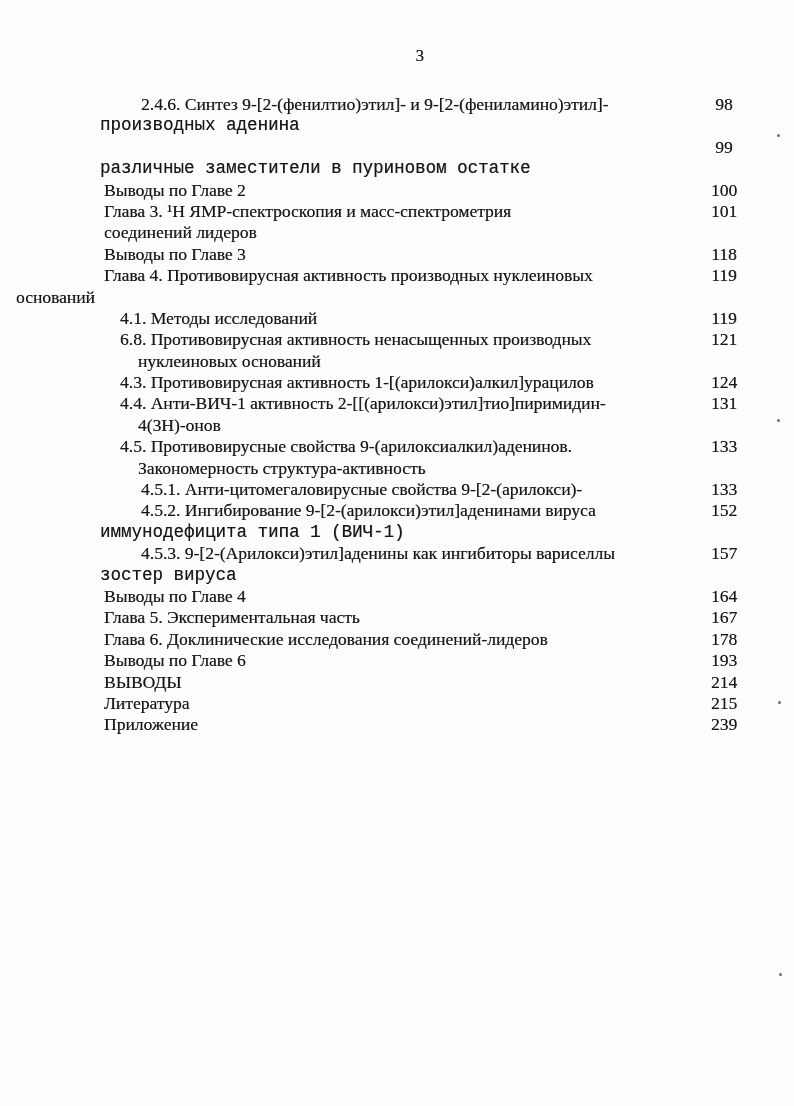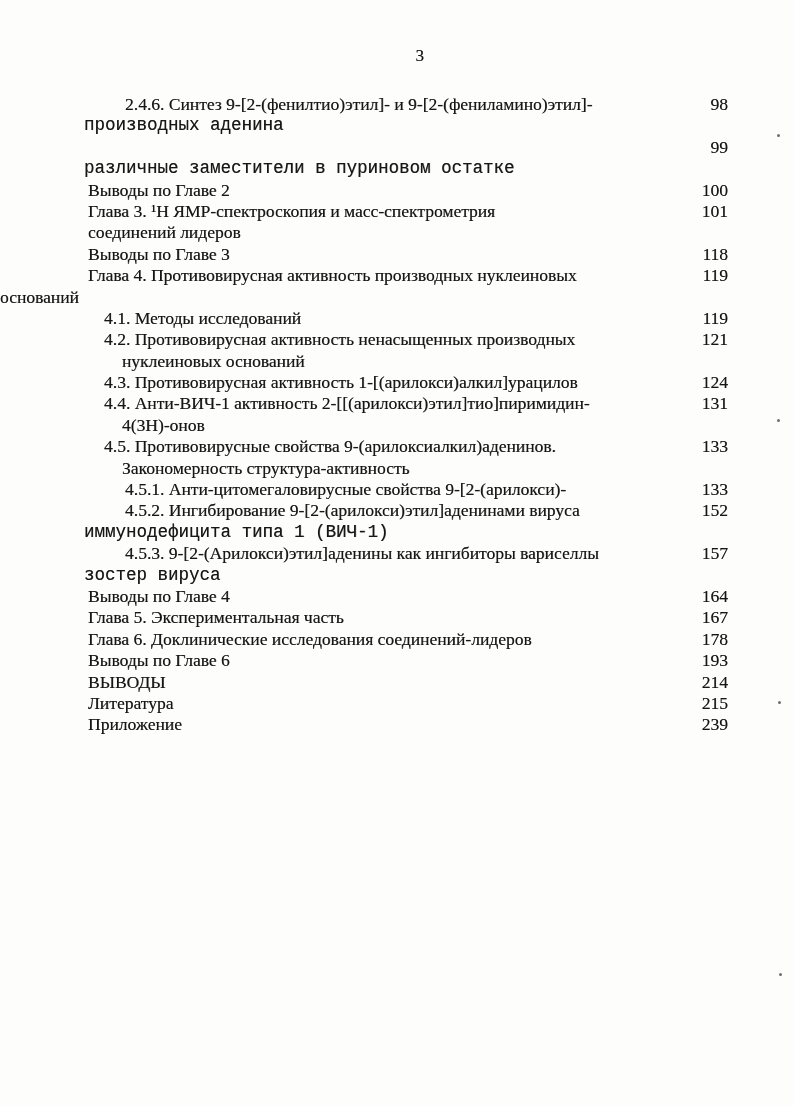--- a/index.html
+++ b/index.html
@@ -22,21 +22,21 @@
     top: 46px;
     left: 0;
     width: 840px; 
     text-align: center;
     font-size: 17px;
     letter-spacing: 0.5px;
   }
   .toc {
     position: absolute;
     top: 94px;
-    left: 0;
+    left: 16px;
     right: 0;
   }
   .toc-row {
     position: relative;
     height: 21.4px;
     line-height: 21.4px;
     white-space: nowrap;
     font-size: 17.5px;
   }
   
@@ -47,21 +47,21 @@
   .indent-chapter-cont    { }
   .indent-section         { padding-left: 104px; }
   .indent-section-cont    { padding-left: 122px; }
   .indent-subsection      { padding-left: 125px; }
   .indent-subsection-cont { padding-left: 84px; font-family: Liberation Mono, monospace; }
   .toc-page {
     position: absolute;
     top: 0;
     left: 688px;
     width: 40px;
-    text-align: right;
+    text-align: center;
     padding-left: 0;
   }
   .artifact-dot {
     position: absolute;
     width: 3px;
     height: 3px;
     border-radius: 50%;
     background: #4a4a4a;
     opacity: 0.8;
   }
@@ -122,21 +122,21 @@
     <span class="toc-text">оснований</span>
     <span class="toc-page"></span>
   </div>
 
   <div class="toc-row indent-section">
     <span class="toc-text">4.1. Методы исследований</span>
     <span class="toc-page">119</span>
   </div>
 
   <div class="toc-row indent-section">
-    <span class="toc-text">4.2. Противовирусная активность ненасыщенных производных</span>
+    <span class="toc-text">6.8. Противовирусная активность ненасыщенных производных</span>
     <span class="toc-page">121</span>
   </div>
 
   <div class="toc-row indent-section-cont">
     <span class="toc-text">нуклеиновых оснований</span>
     <span class="toc-page"></span>
   </div>
 
   <div class="toc-row indent-section">
     <span class="toc-text">4.3. Противовирусная активность 1-[(арилокси)алкил]урацилов</span>

